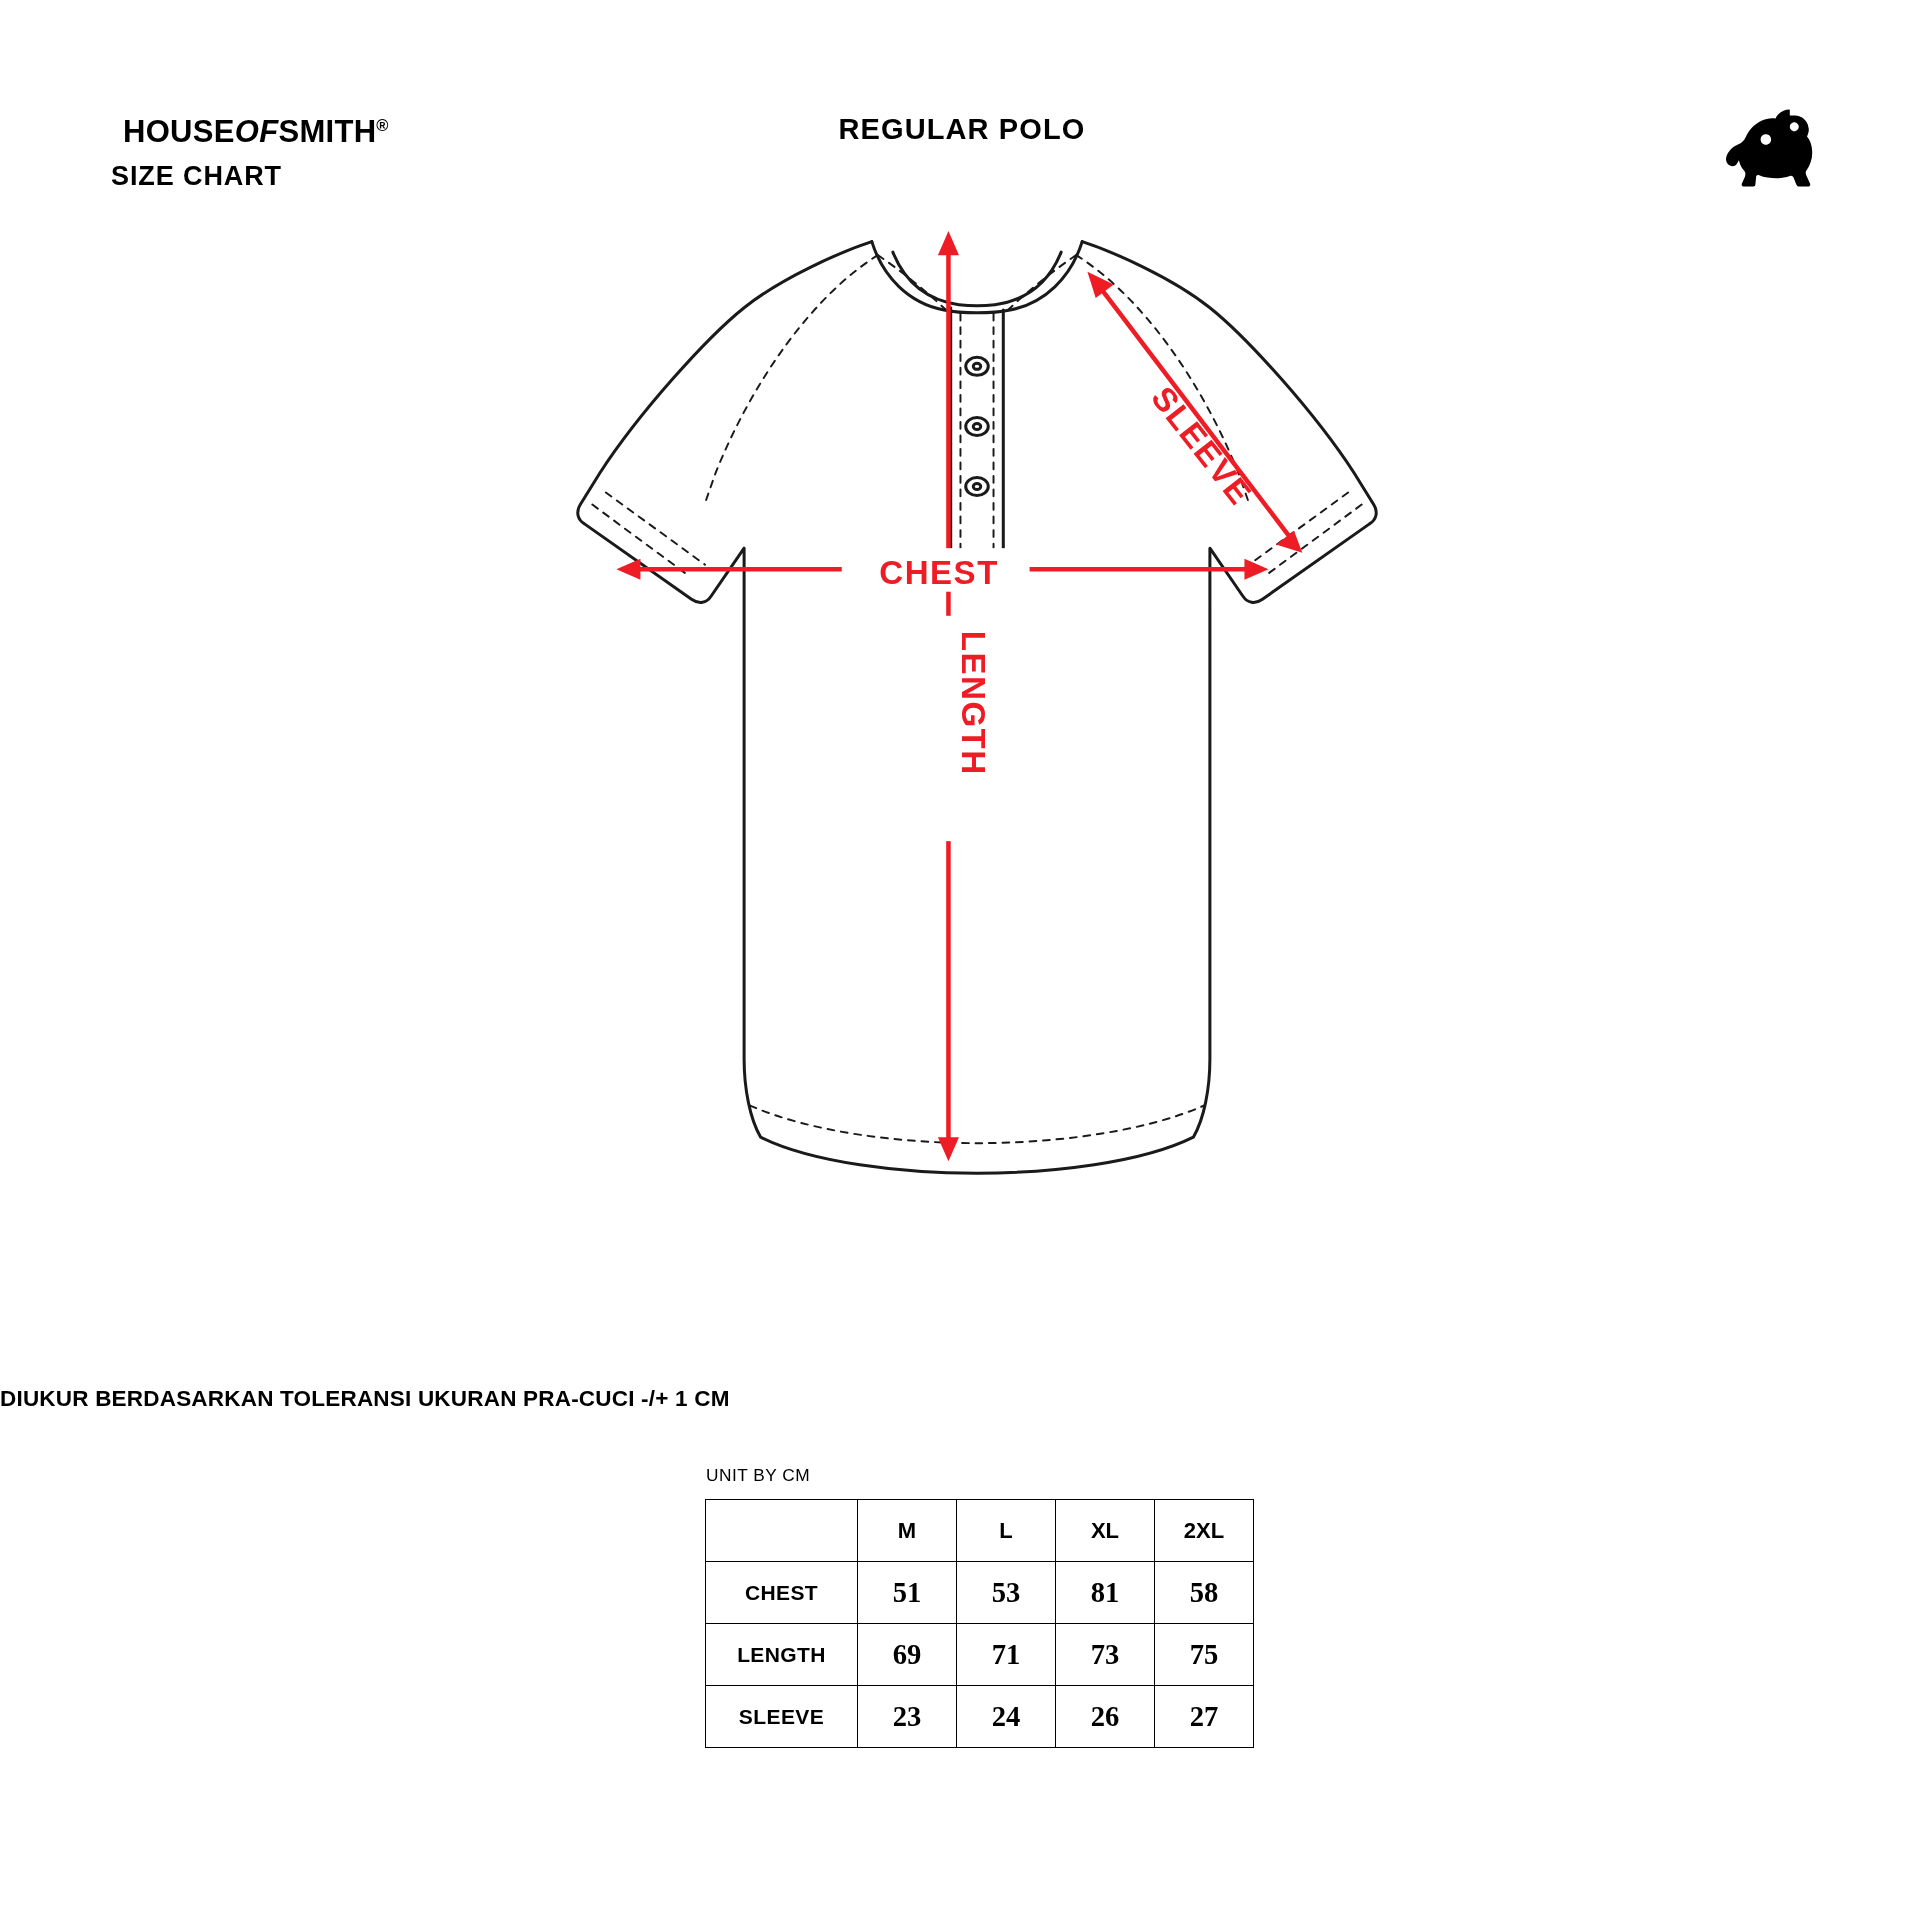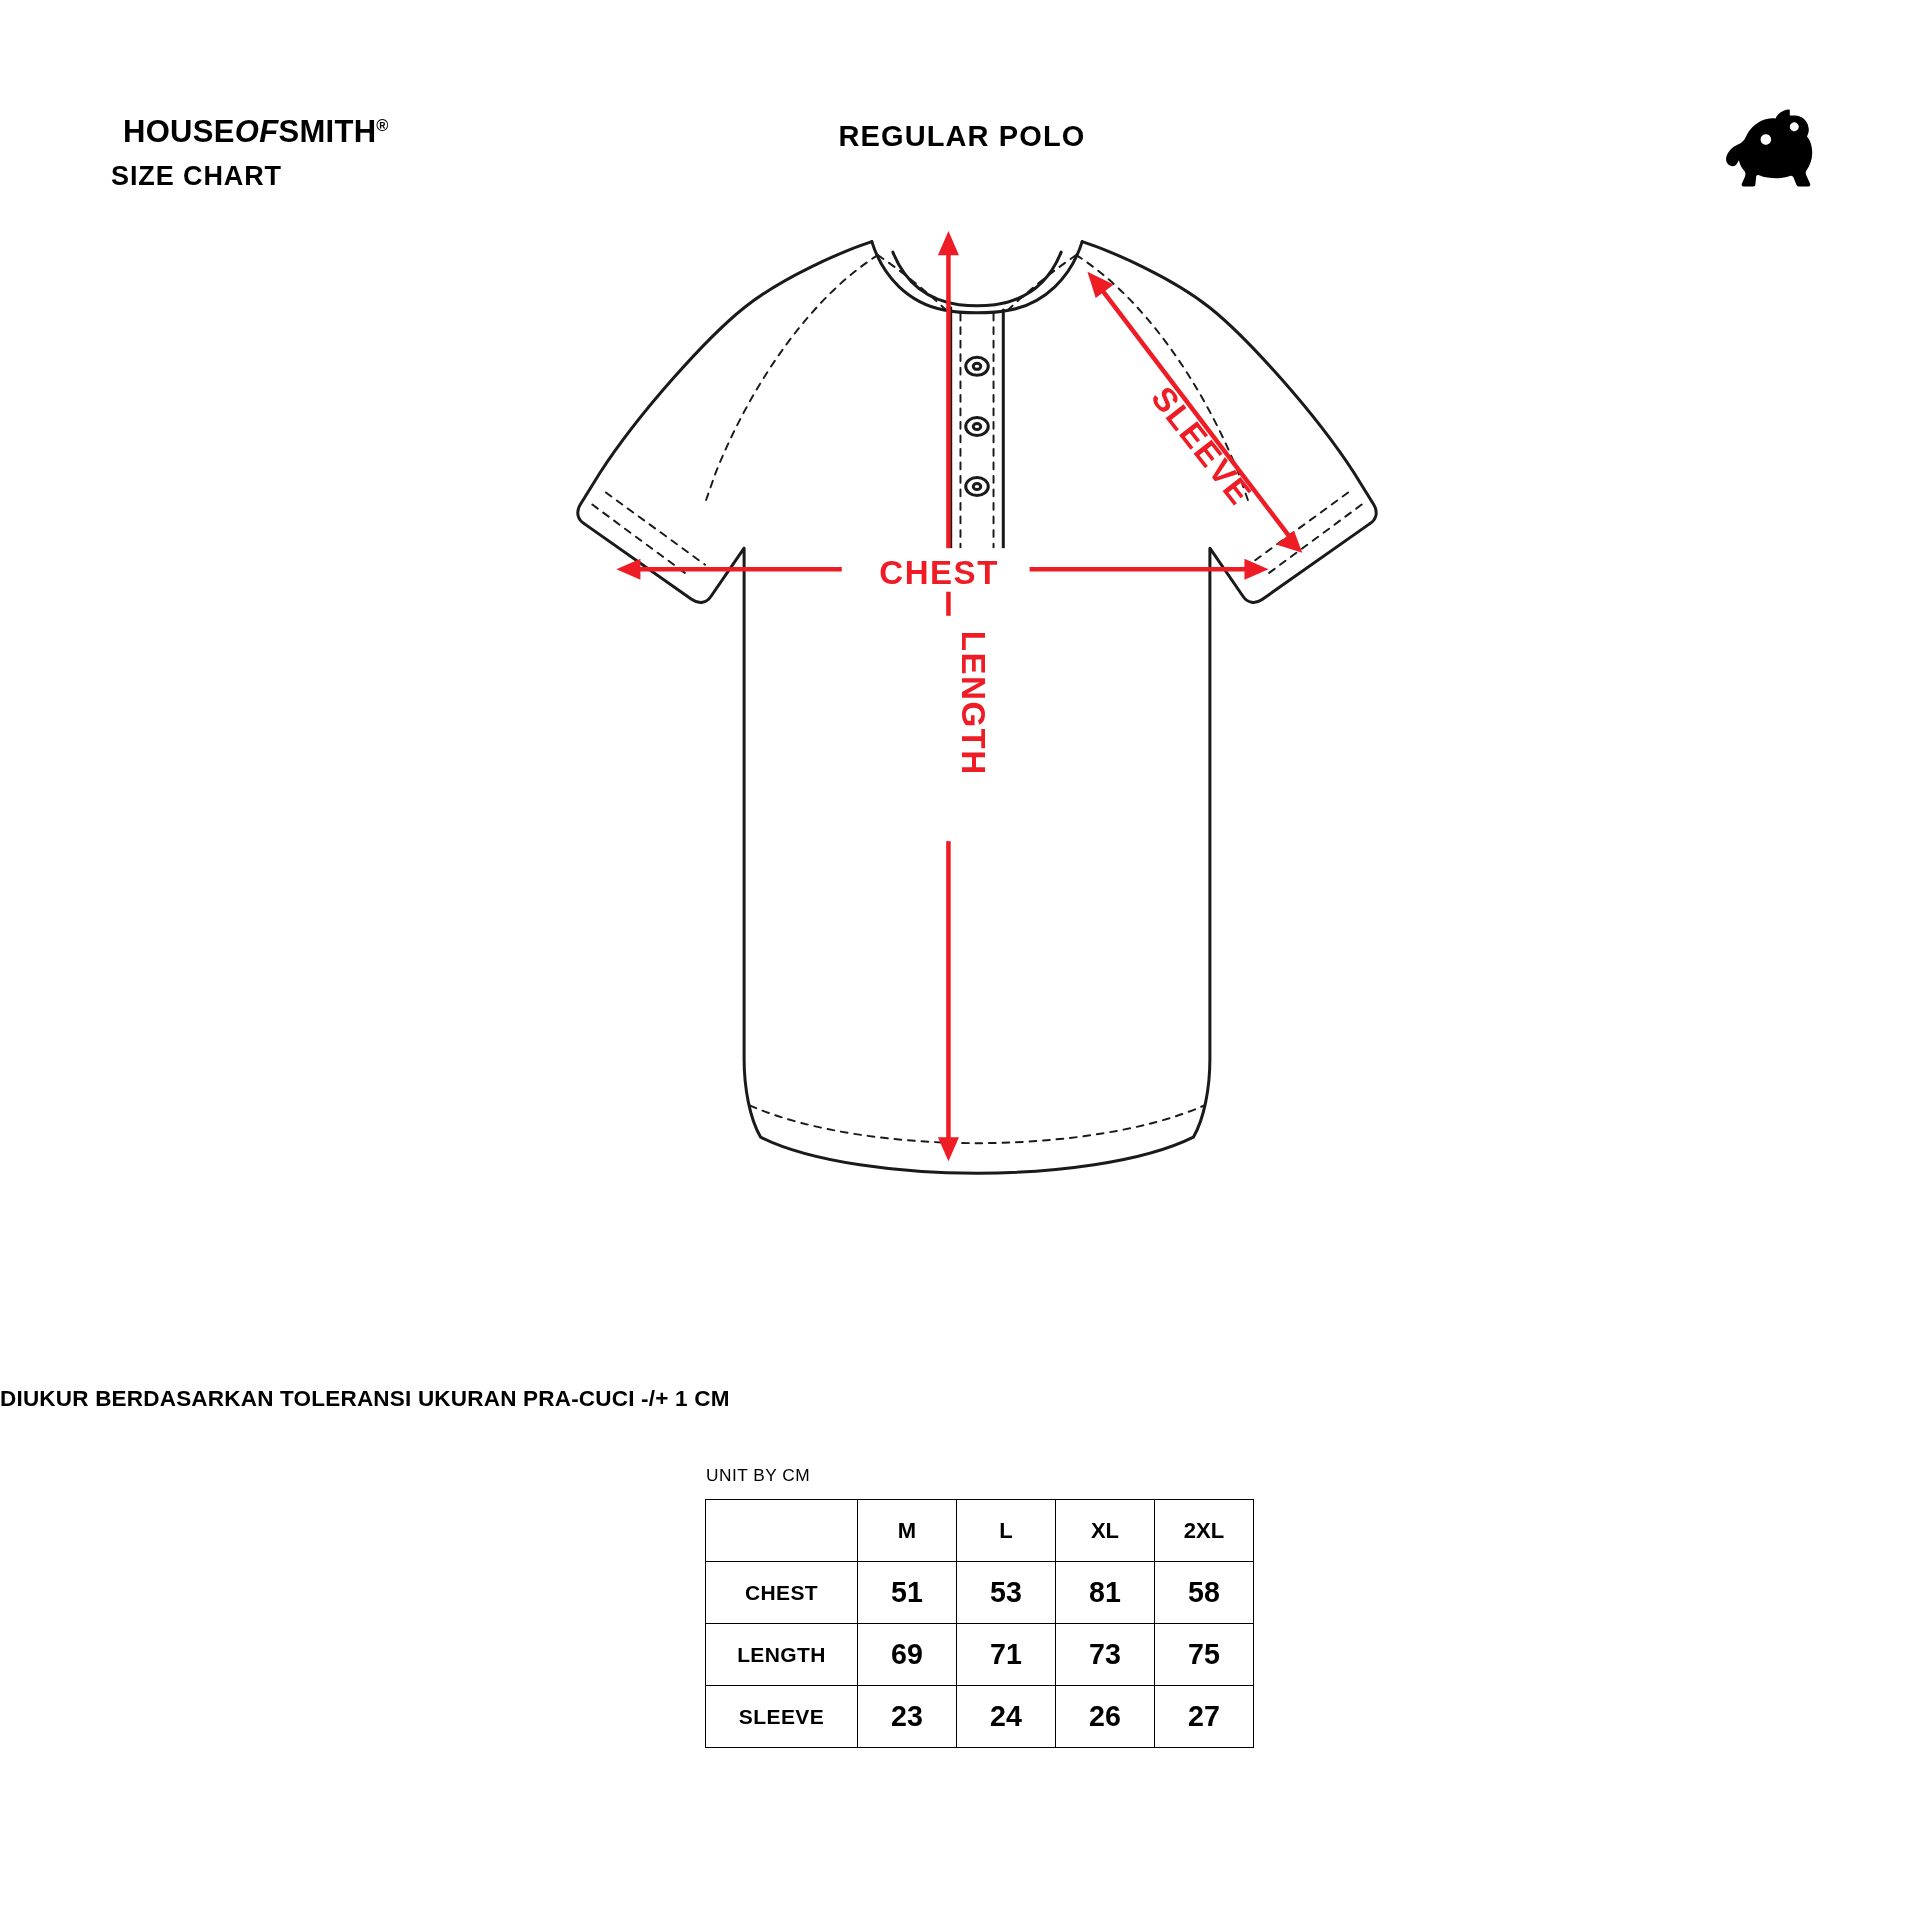--- a/index.html
+++ b/index.html
@@ -40,21 +40,21 @@
   }
   .brand-sub {
     font-size: 27px;
     font-weight: bold;
     letter-spacing: 0.9px;
     margin-top: 12.8px;
   }
 
   .doc-title {
     position: absolute;
-    top: 120px;
+    top: 113px;
     left: 0;
     width: 1924px;
     text-align: center;
     font-size: 29px;
     font-weight: bold;
     letter-spacing: 1.1px;
   }
 
   .logo-mark {
     position: absolute;
@@ -116,20 +116,21 @@
     font-size: 21px;
     letter-spacing: 0.4px;
   }
   .size-table .colhead {
     width: 96px;
     font-size: 22px;
   }
   .size-table .val {
     width: 96px;
     font-size: 28.6px;
+    font-family: Liberation Serif, serif;
   }
   .size-table .corner {
     width: 149px;
   }
 </style>
 </head>
 <body>
 
 <div class="brand-block">
   <div class="brand-name"><span>HOUSE</span><span class="italic-part">OF</span><span>SMITH</span><span class="reg">®</span></div>

